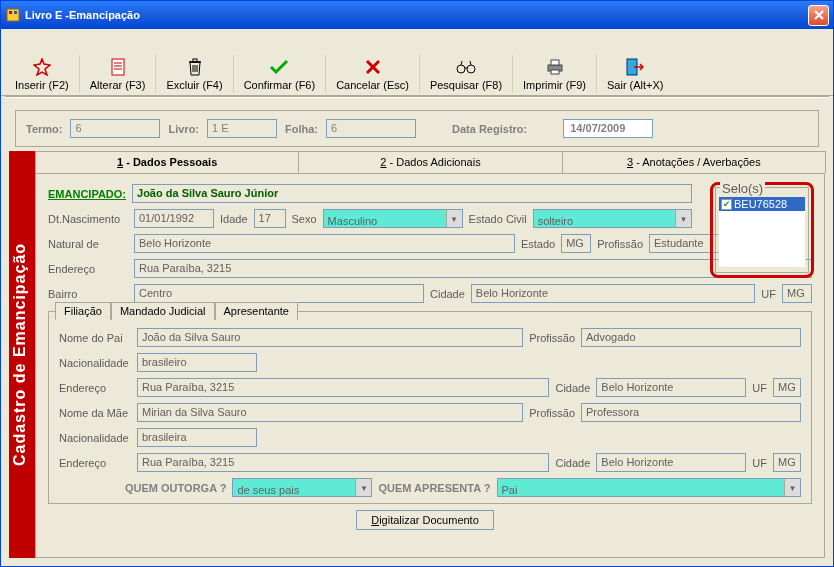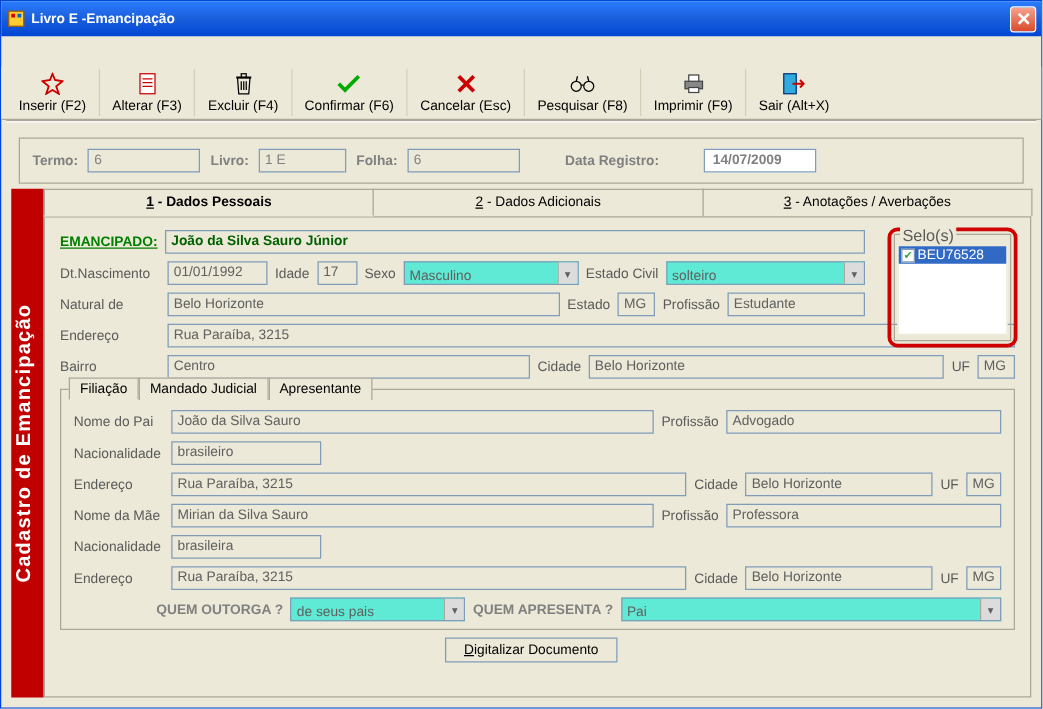--- a/index.html
+++ b/index.html
@@ -224,21 +224,21 @@
             <span class="cval">Masculino</span>
               <span class="carrow">▾</span>
           </div>
           <span class="lbl-small">Estado Civil</span>
           <div class="combo" style="flex:1">
             <span class="cval">solteiro</span>
               <span class="carrow">▾</span>
           </div>
         </div>
 
-        <div class="row" style="margin-right:120px">
+        <div class="row" style="margin-right:53px">
           <span class="lbl">Natural de</span>
           <span class="field">Belo Horizonte</span>
           <span class="lbl-small">Estado</span>
           <span class="field" style="flex:0 0 30px">MG</span>
           <span class="lbl-small">Profissão</span>
           <span class="field" style="flex:0 0 110px">Estudante</span>
         </div>
 
         <div class="row">
           <span class="lbl">Endereço</span>

